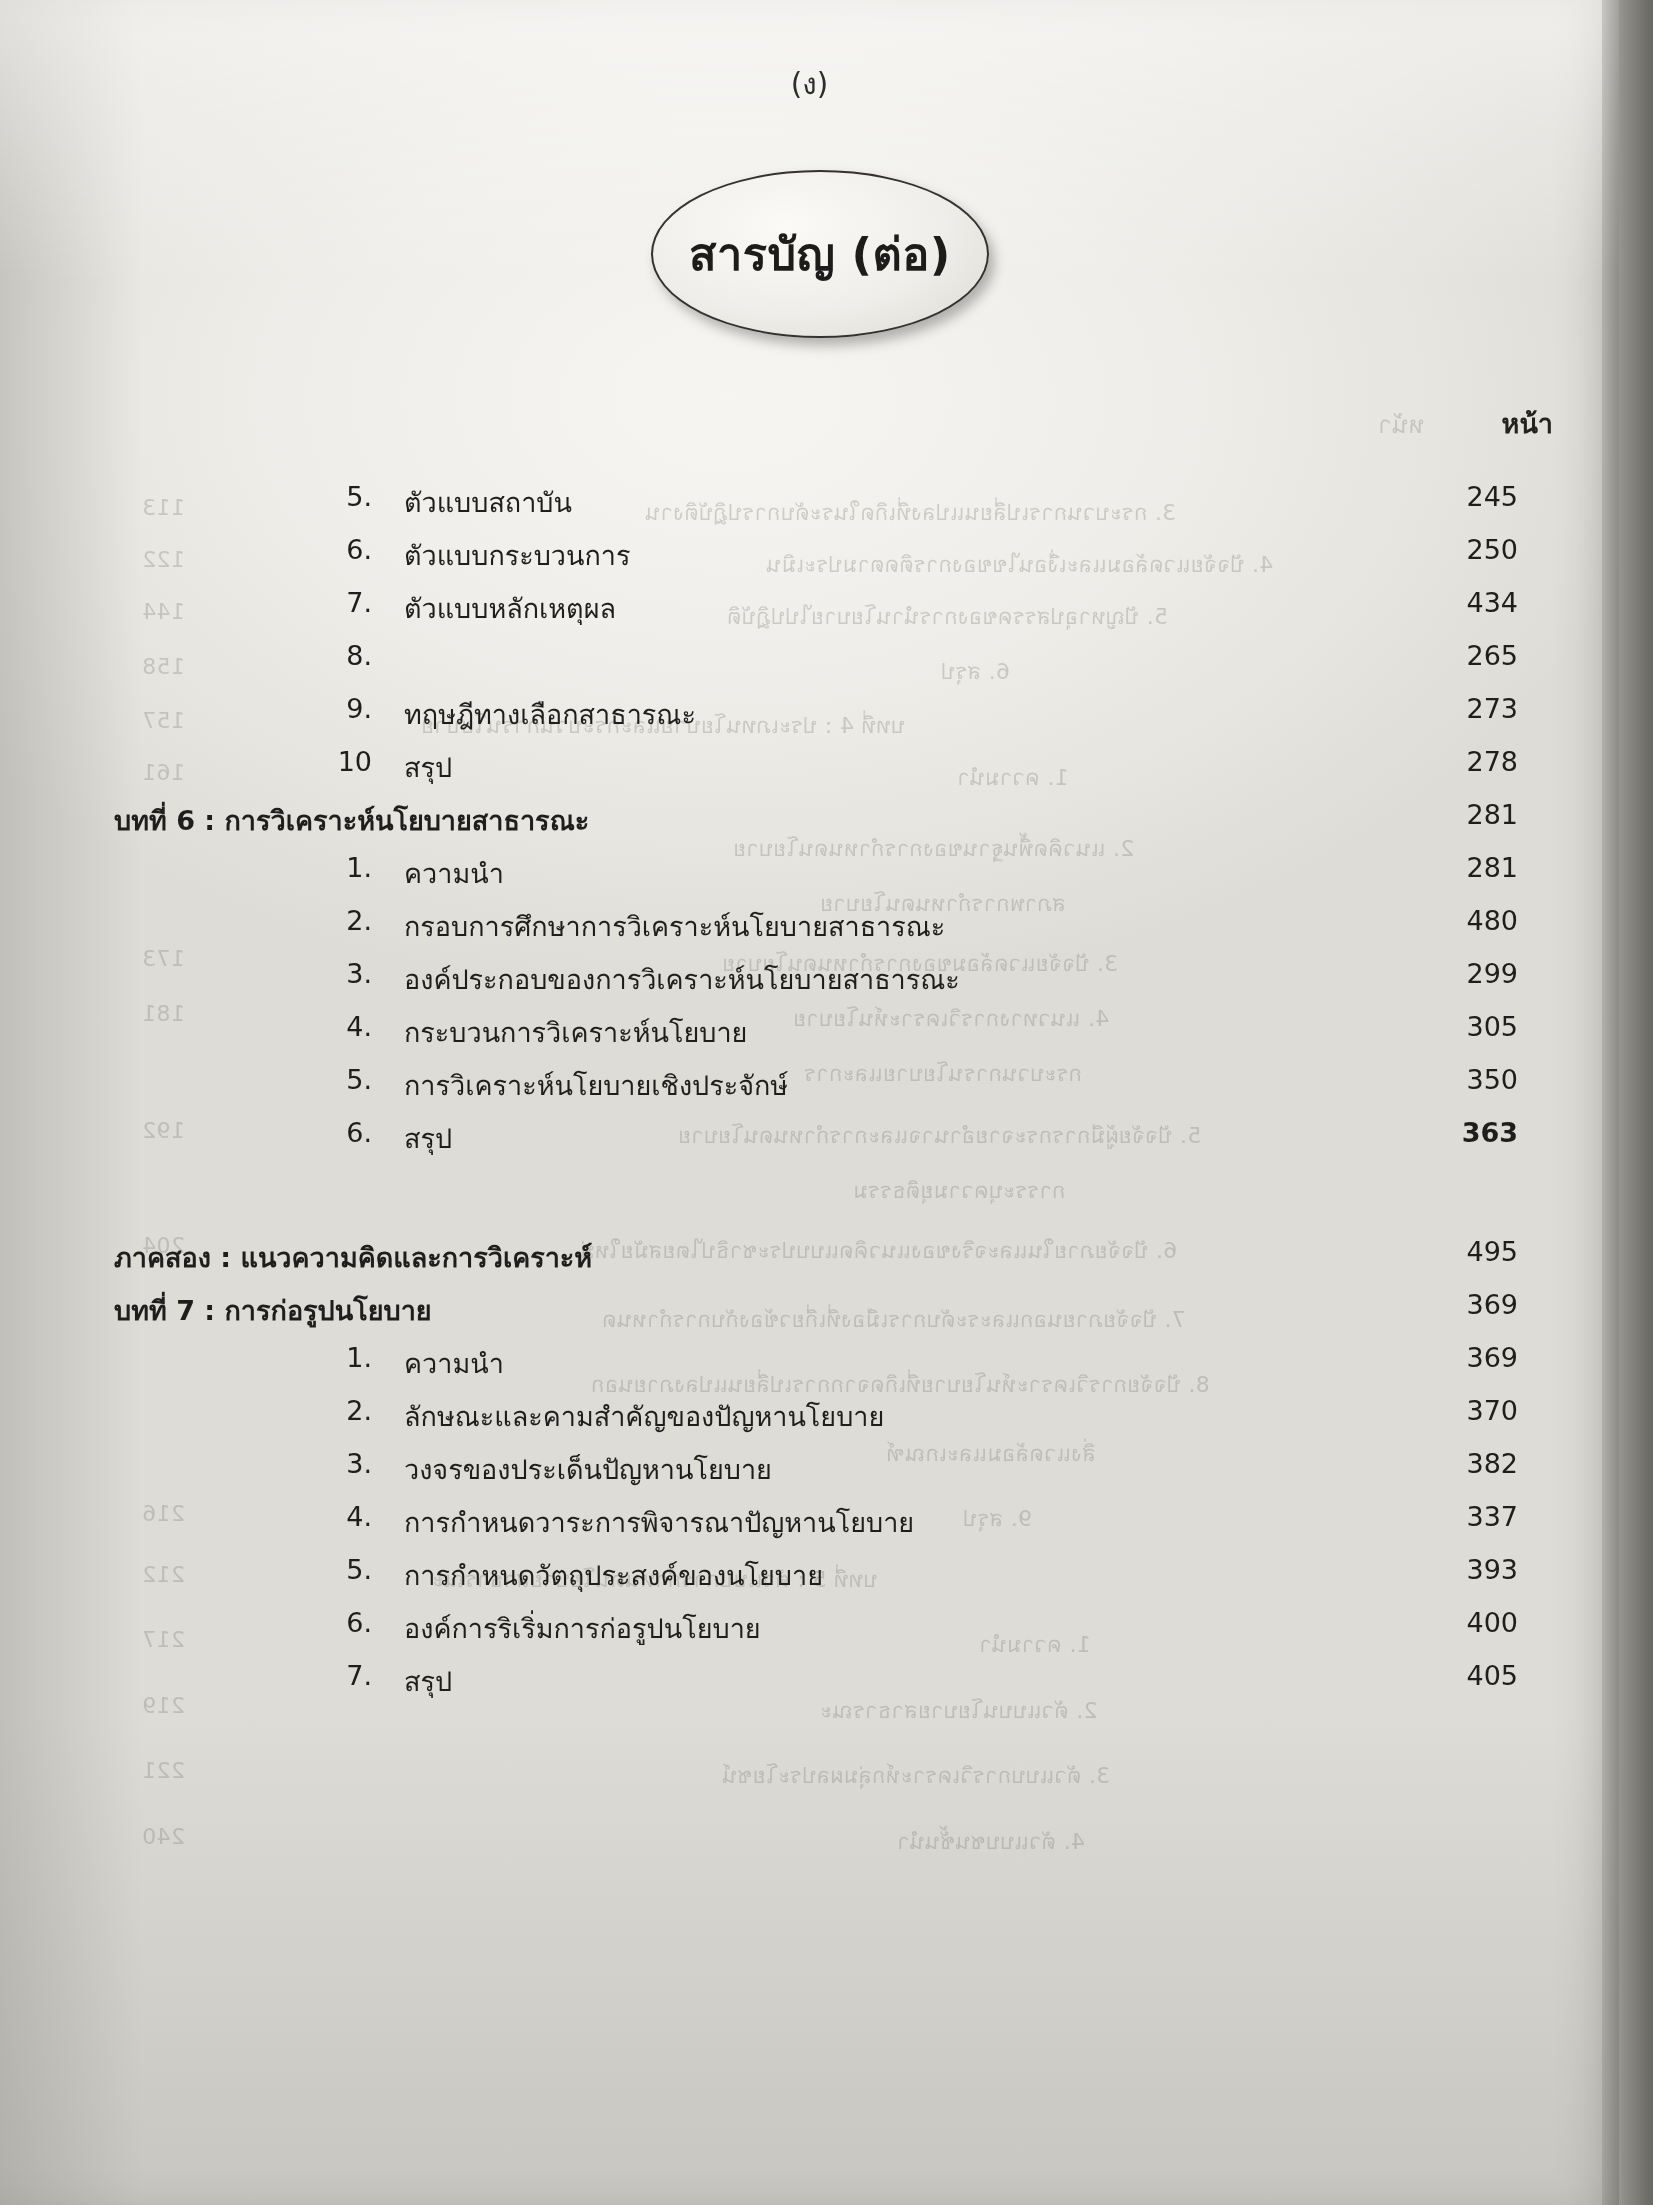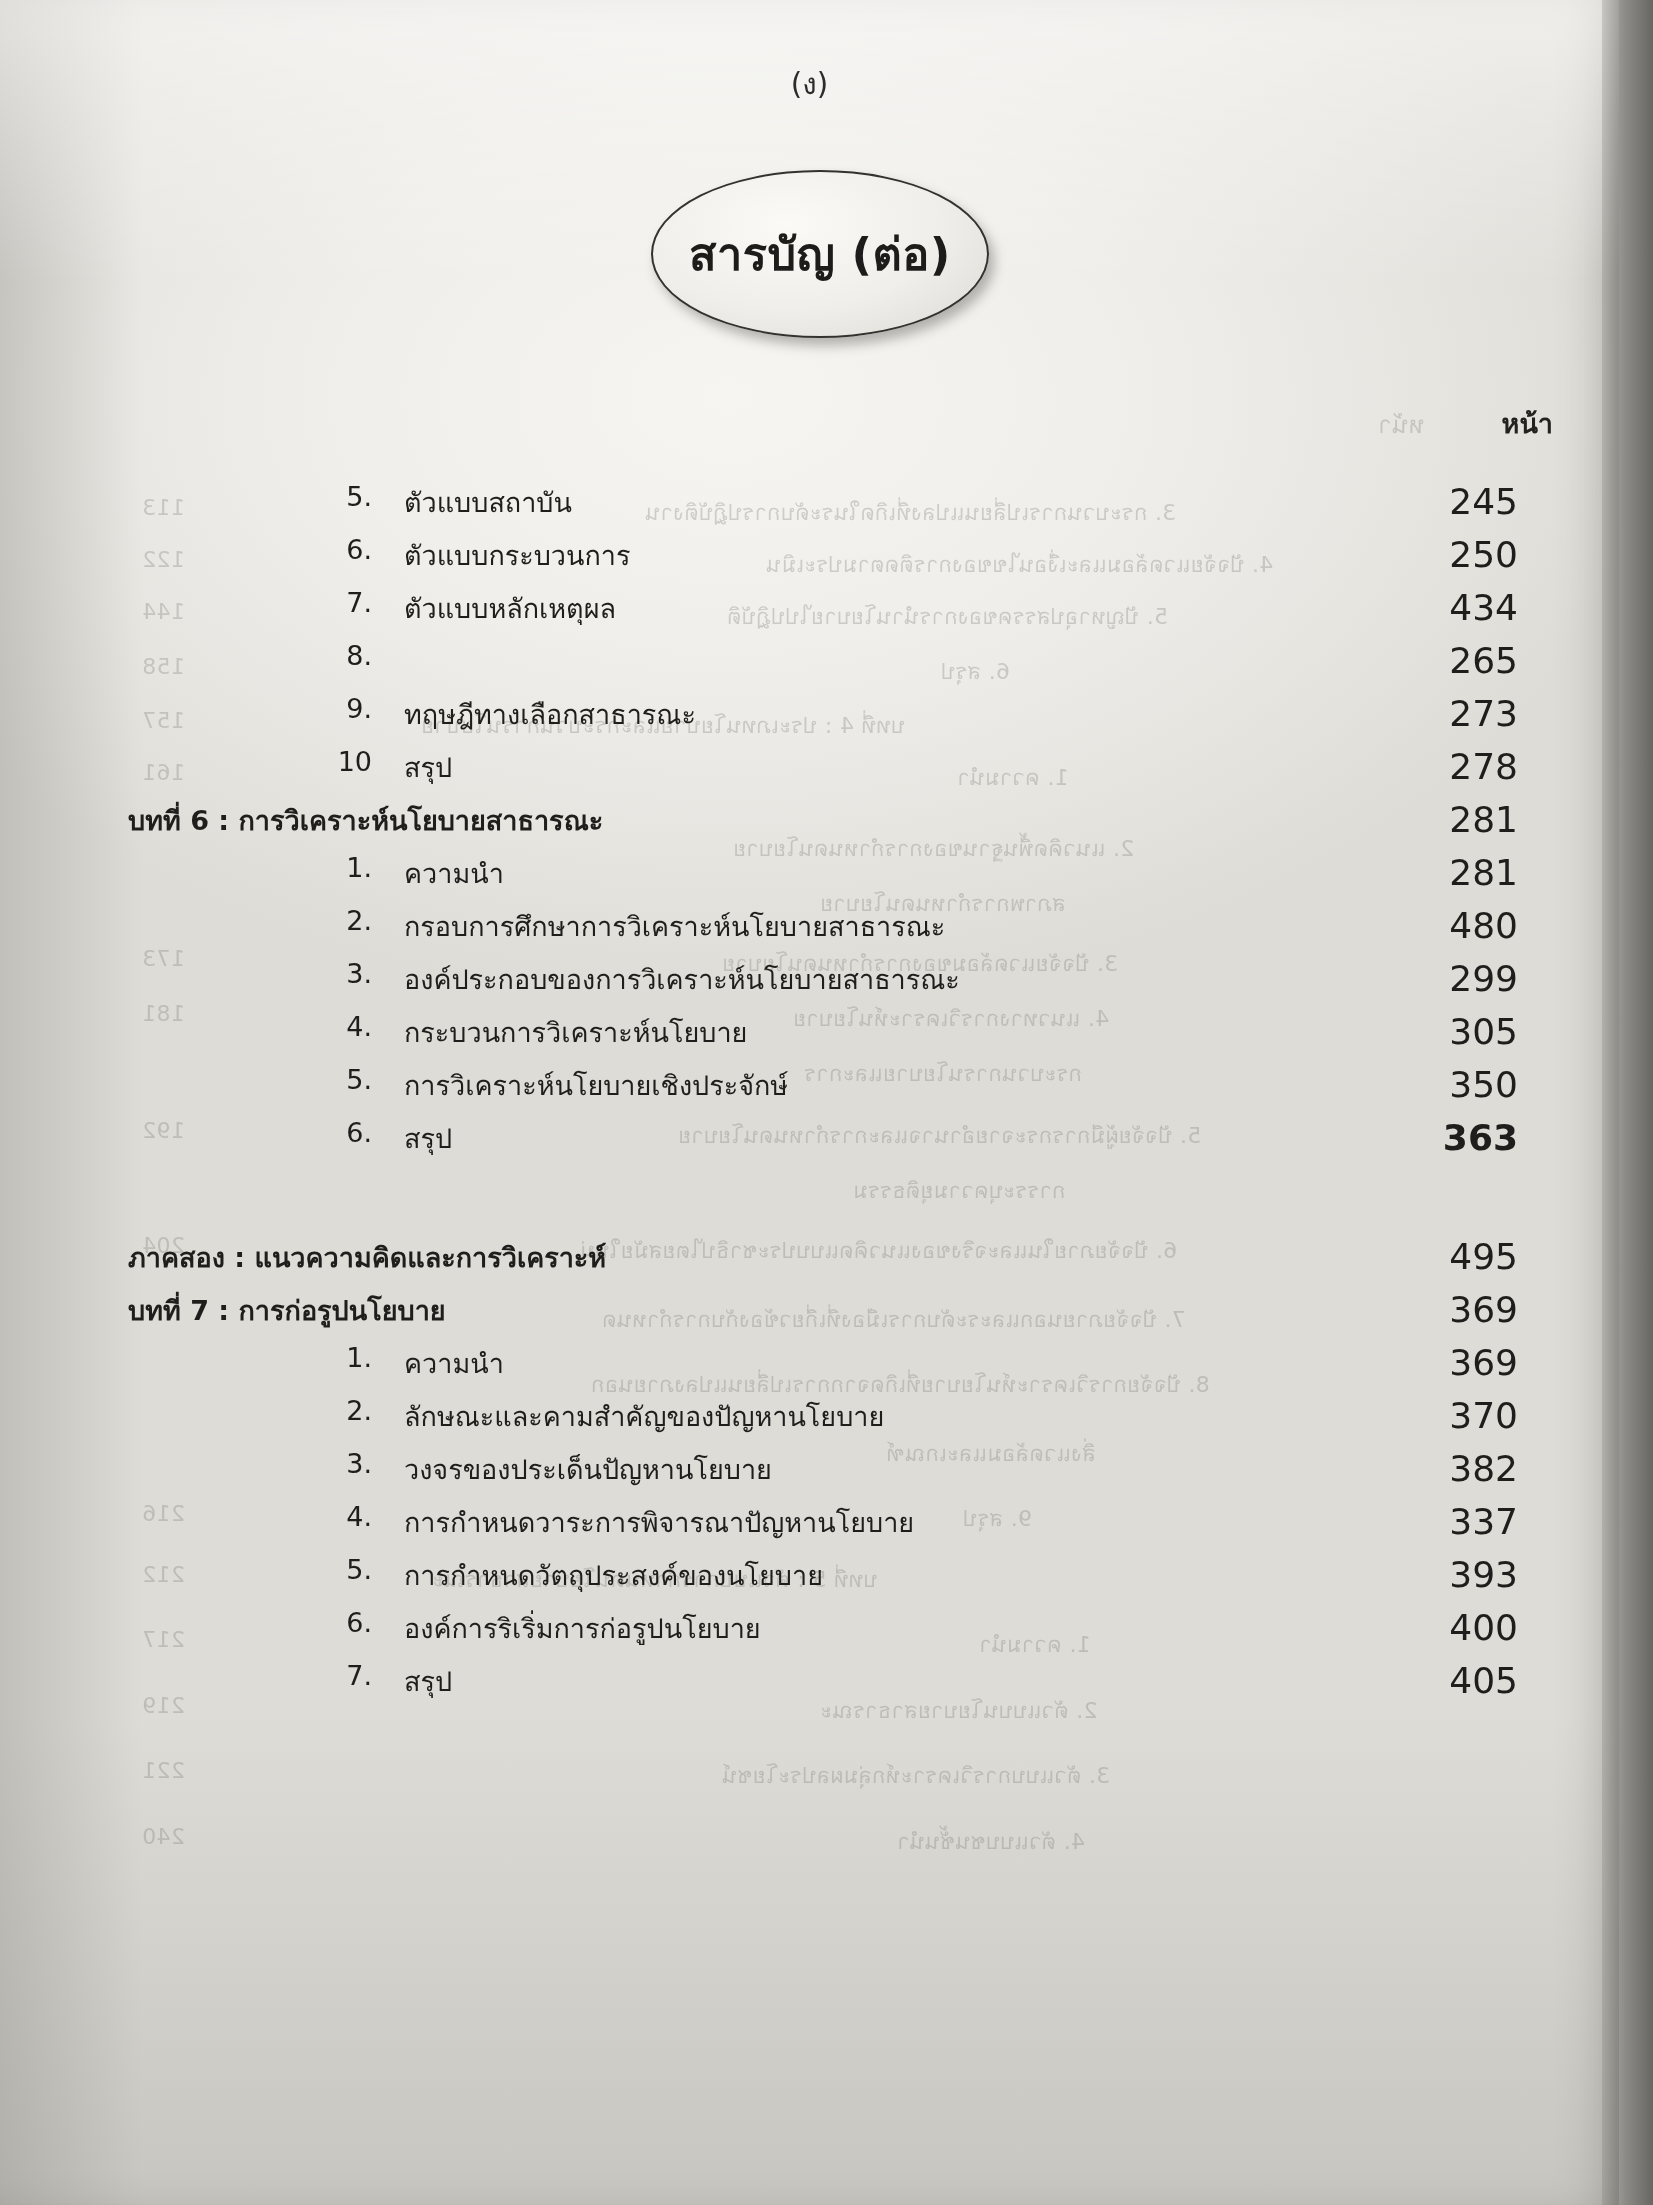--- a/index.html
+++ b/index.html
@@ -126,30 +126,30 @@
   }
   .label {
     position: absolute;
     font-size: 27px;
     color: #1f1e1c;
     white-space: nowrap;
   }
   .page-no {
     position: absolute;
     right: 101px;
-    font-size: 36px;
+    font-size: 27px;
     color: #1f1e1c;
     text-align: right;
     min-width: 71px;
   }
   .lvl-item .num { left: 306px; }
   .lvl-item .label { left: 404px; }
 
   .heading .label {
-    left: 128px;
+    left: 114px;
     font-weight: bold;
   }
   .bold-page { font-weight: bold; }
 
   .spacer { height: 66px; }
 </style>
 </head>
 <body>
 
 <div class="page">

